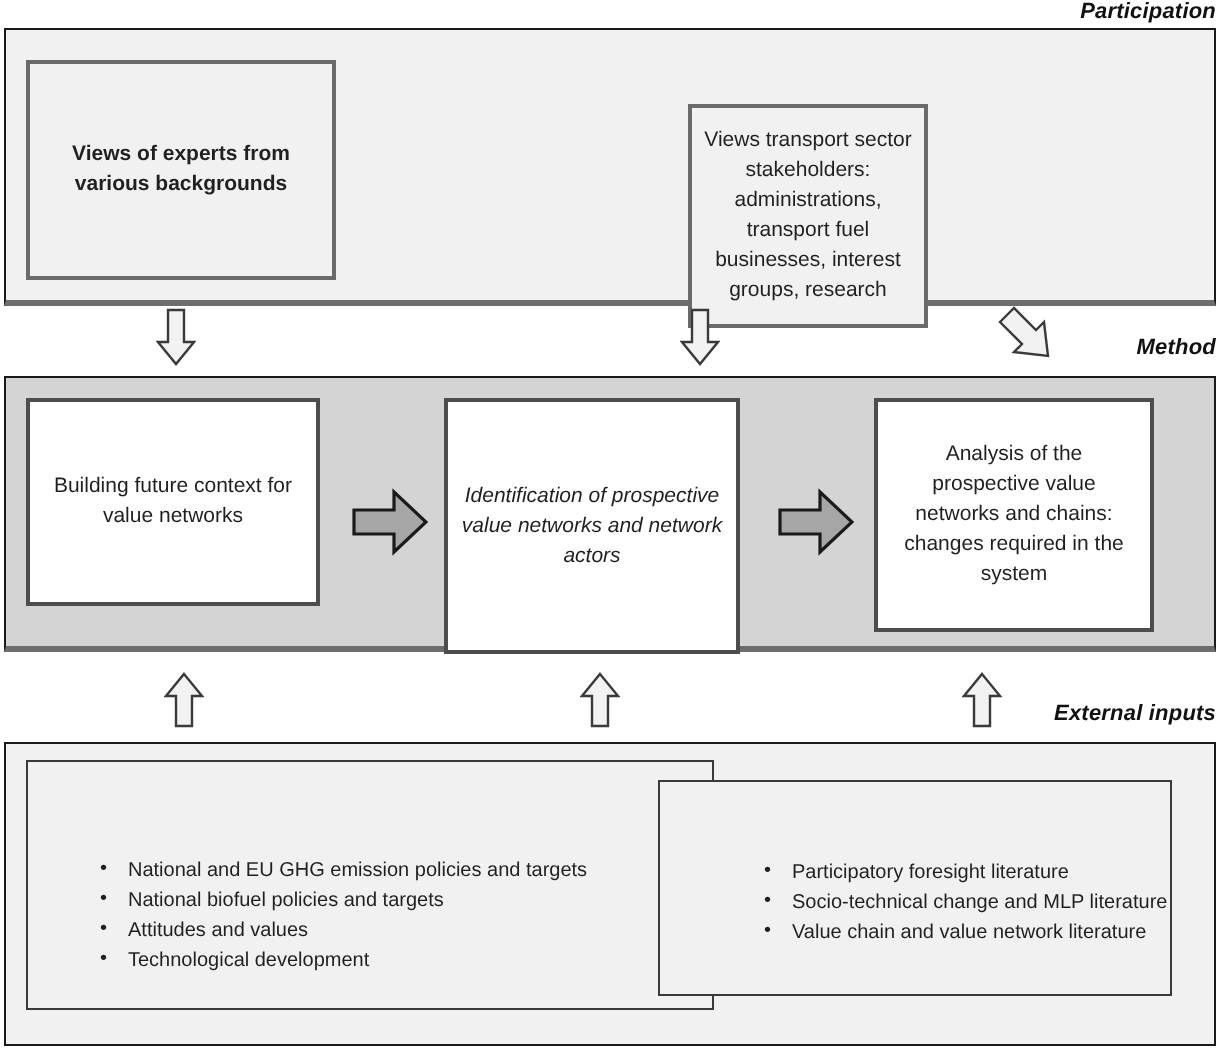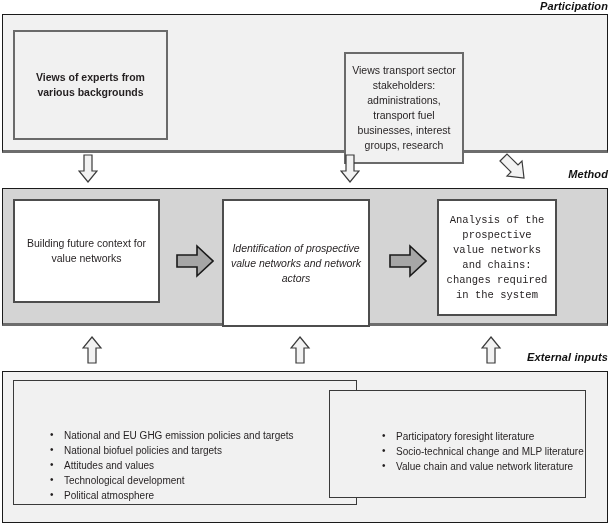--- a/index.html
+++ b/index.html
@@ -93,21 +93,21 @@
     background: #f1f1f1;
   }
 
   
   .box-experts      { left: 13px;  top: 30px;  width: 155px; height: 110px; font-weight: bold; }
   .box-stakeholders { left: 344px; top: 28px;  width: 120px; height: 112px; margin-top: 24px; }
 
   
   .box-phase1 { left: 13px;  top: 199px; width: 147px; height: 104px; }
   .box-phase2 { left: 222px; top: 199px; width: 148px; height: 128px; font-style: italic; }
-  .box-phase3 { left: 437px; top: 199px; width: 120px; height: 117px; font-family: Liberation Mono, monospace; }
+  .box-phase3 { left: 437px; top: 199px; width: 140px; height: 117px; }
 
   
   .box-ext-left {
     left: 13px;  top: 380px; width: 344px; height: 125px;
     display: block; text-align: left; padding: 0;
   }
   .box-ext-right {
     left: 329px; top: 390px; width: 257px; height: 108px;
     display: block; text-align: left; padding: 0;
     z-index: 3;
@@ -257,21 +257,20 @@
   <div class="section-label label-external">External inputs</div>
 
   <div class="band band-external"></div>
 
   <div class="cbox cbox-thin box-ext-left">
     <ul class="bullets bullets-left">
       <li>National and EU GHG emission  policies and targets</li>
       <li>National  biofuel  policies and targets</li>
       <li>Attitudes and values</li>
       <li>Technological development</li>
-      <li>Political atmosphere</li>
     </ul>
   </div>
 
   <div class="cbox cbox-thin box-ext-right">
     <ul class="bullets bullets-right">
       <li>Participatory foresight literature</li>
       <li>Socio-technical change and MLP literature</li>
       <li>Value chain and value network literature</li>
     </ul>
   </div>

